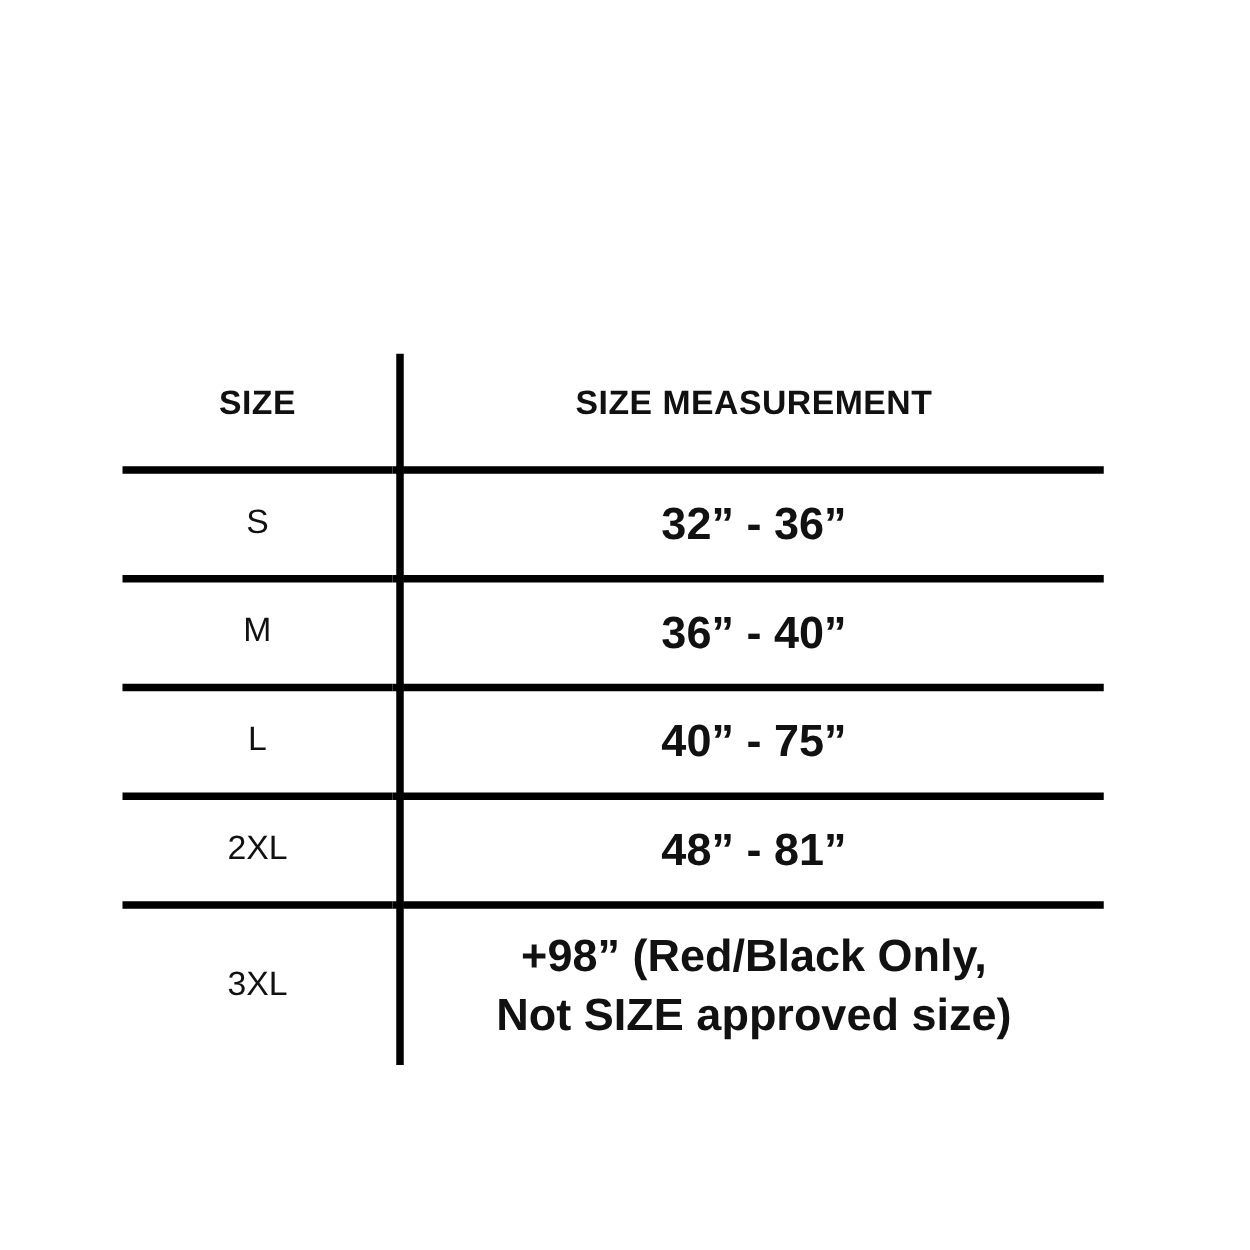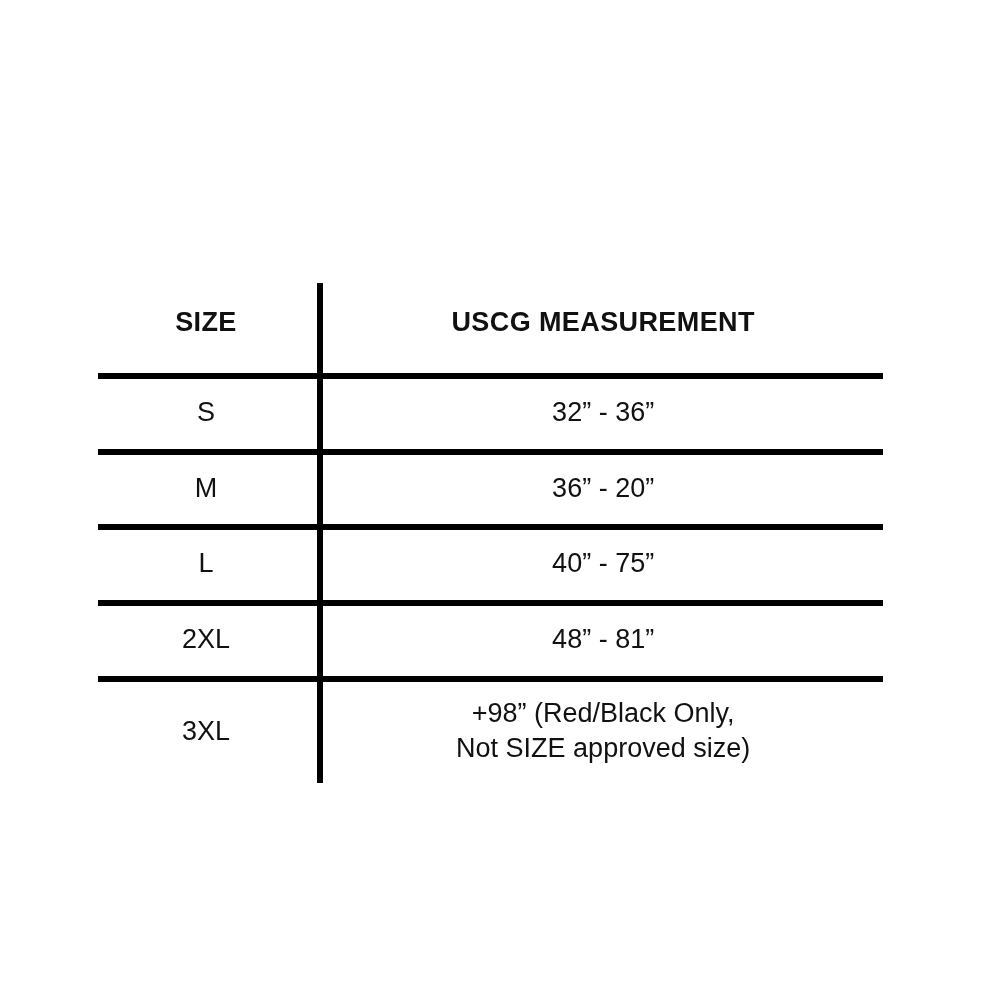--- a/index.html
+++ b/index.html
@@ -75,22 +75,22 @@
     font-size: 27px;
     letter-spacing: 0.4px;
   }
 
   .body-row .label {
     font-size: 27px;
     font-weight: normal;
   }
 
   .body-row .measure {
-    font-size: 27px;
-    font-weight: normal;
+    font-size: 36px;
+    font-weight: bold;
   }
 
   .cell-pad {
     padding: 17px 0 19px 0;
     line-height: 1.25;
   }
 
   .cell-pad-tall {
     padding: 14px 0 16px 0;
     line-height: 1.32;
@@ -119,41 +119,41 @@
     <div class="vrule"></div>
 
     <table class="chart-table">
       <tbody>
         <tr class="header-row">
           <td class="col-size">
             <div class="cell-pad label">SIZE</div>
           </td>
           <td class="col-divider divider-cell"></td>
           <td class="col-measure">
-            <div class="cell-pad measure">USCG MEASUREMENT</div>
+            <div class="cell-pad measure">SIZE MEASUREMENT</div>
           </td>
         </tr>
 
         <tr class="body-row">
           <td class="col-size">
             <div class="cell-pad label">S</div>
           </td>
           <td class="col-divider divider-cell"></td>
           <td class="col-measure">
             <div class="cell-pad measure">32” - 36”</div>
           </td>
         </tr>
 
         <tr class="body-row">
           <td class="col-size">
             <div class="cell-pad label">M</div>
           </td>
           <td class="col-divider divider-cell"></td>
           <td class="col-measure">
-            <div class="cell-pad measure">36” - 20”</div>
+            <div class="cell-pad measure">36” - 40”</div>
           </td>
         </tr>
 
         <tr class="body-row">
           <td class="col-size">
             <div class="cell-pad label">L</div>
           </td>
           <td class="col-divider divider-cell"></td>
           <td class="col-measure">
             <div class="cell-pad measure">40” - 75”</div>

